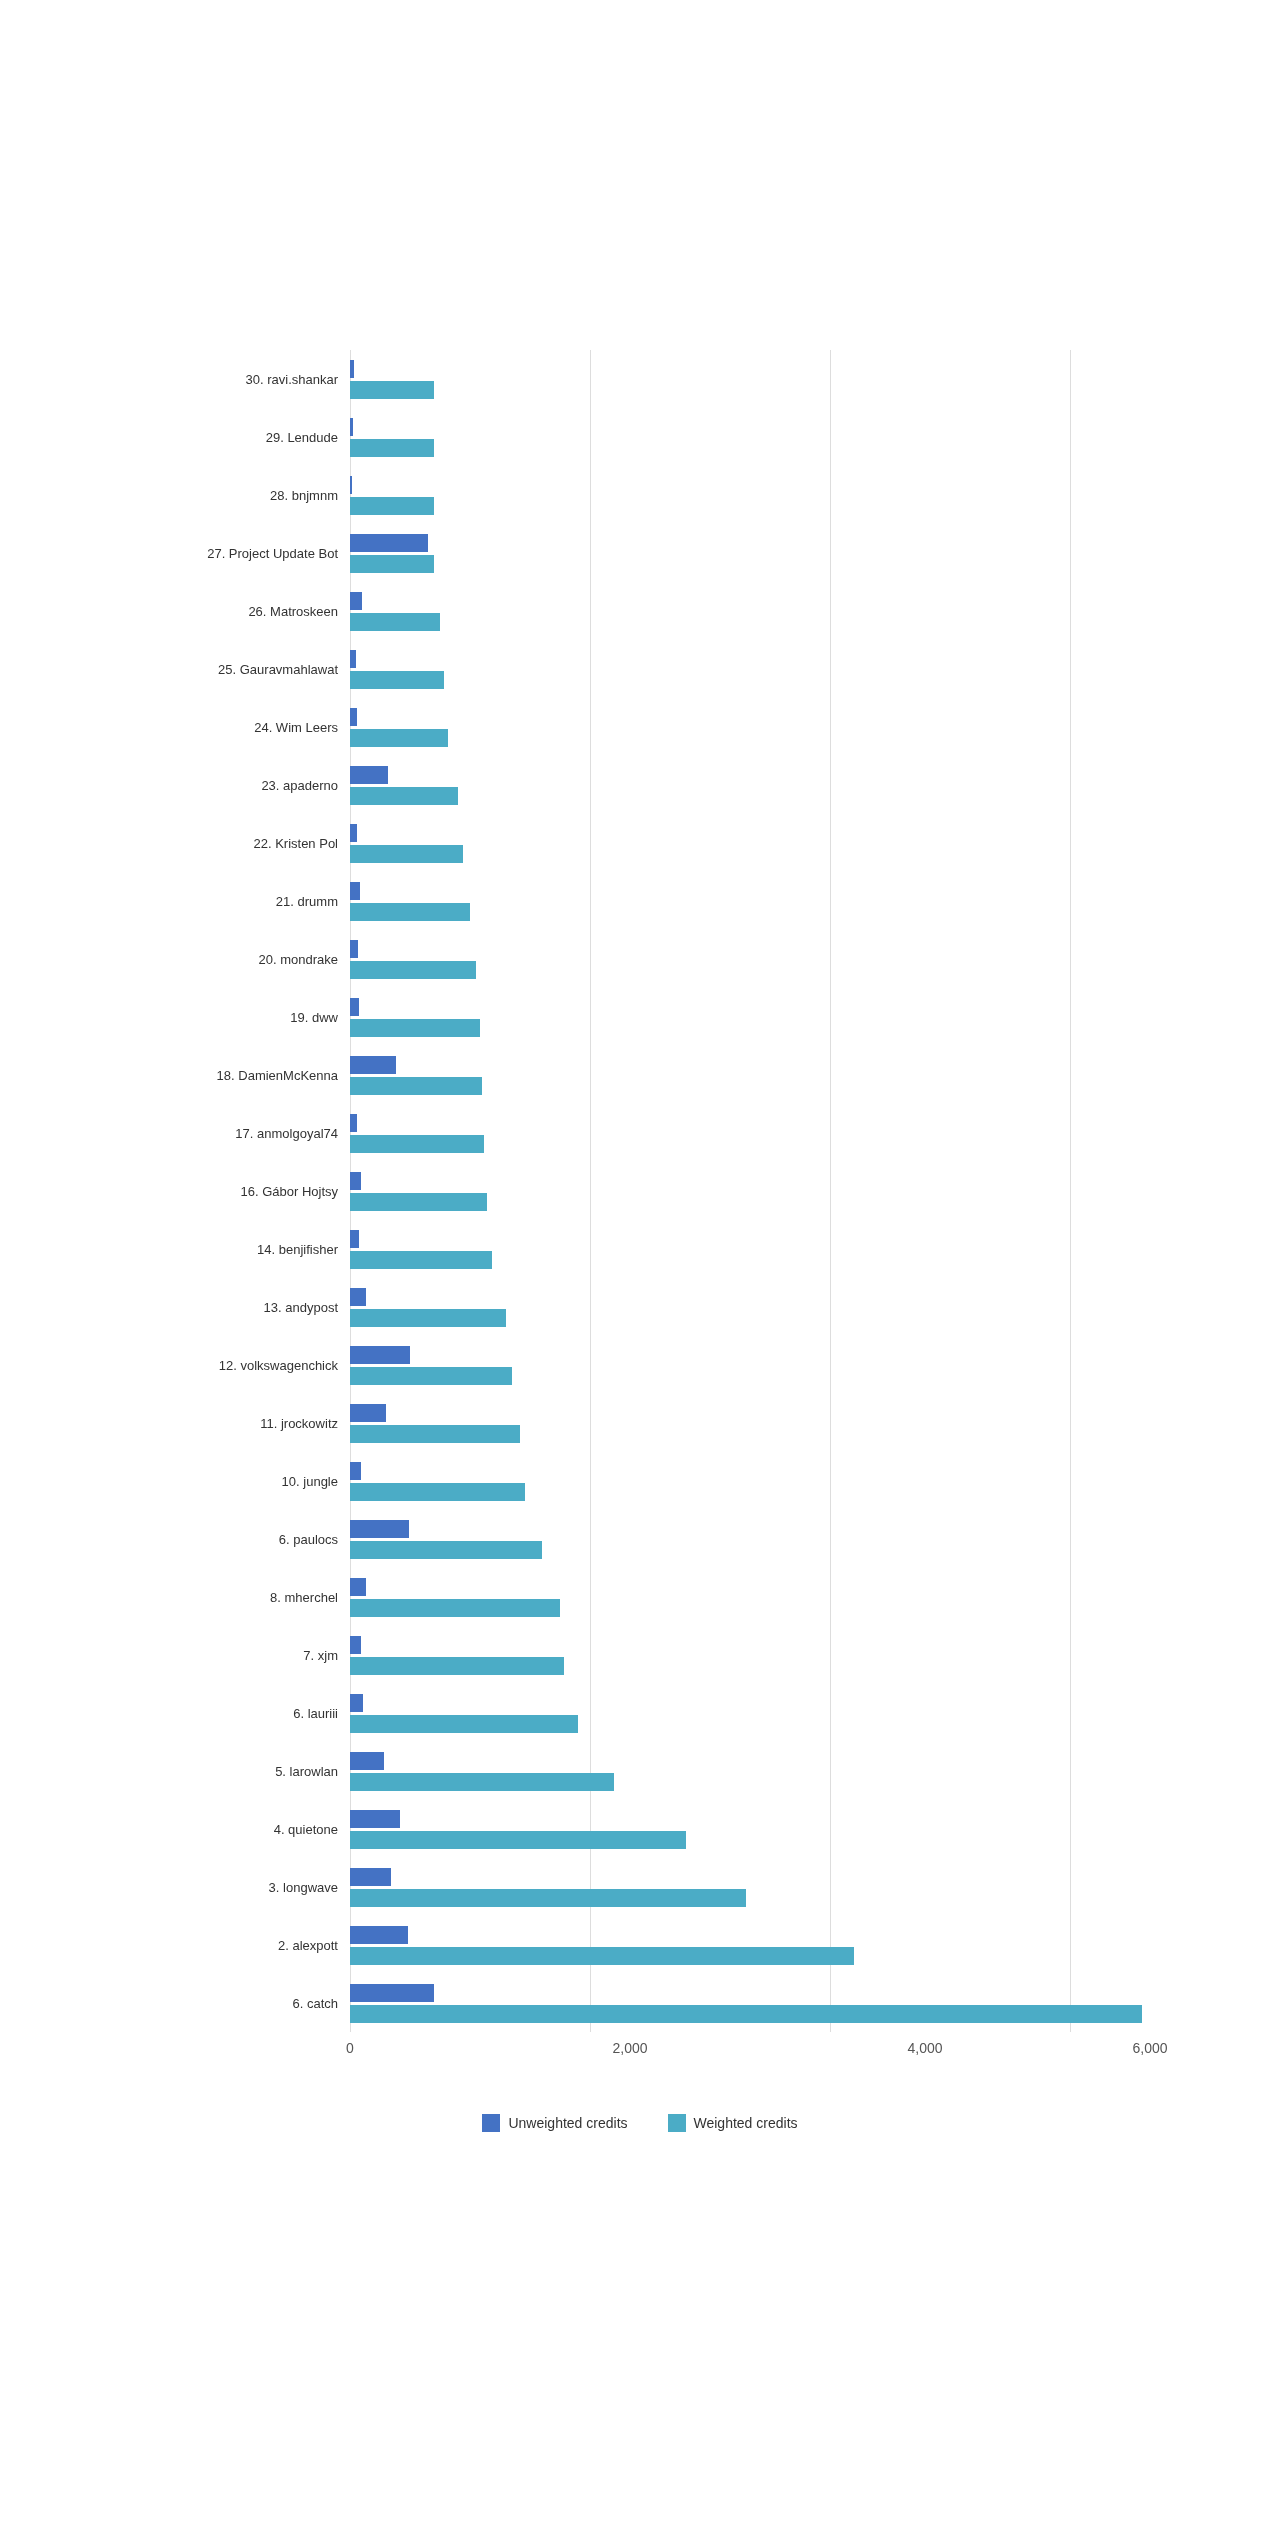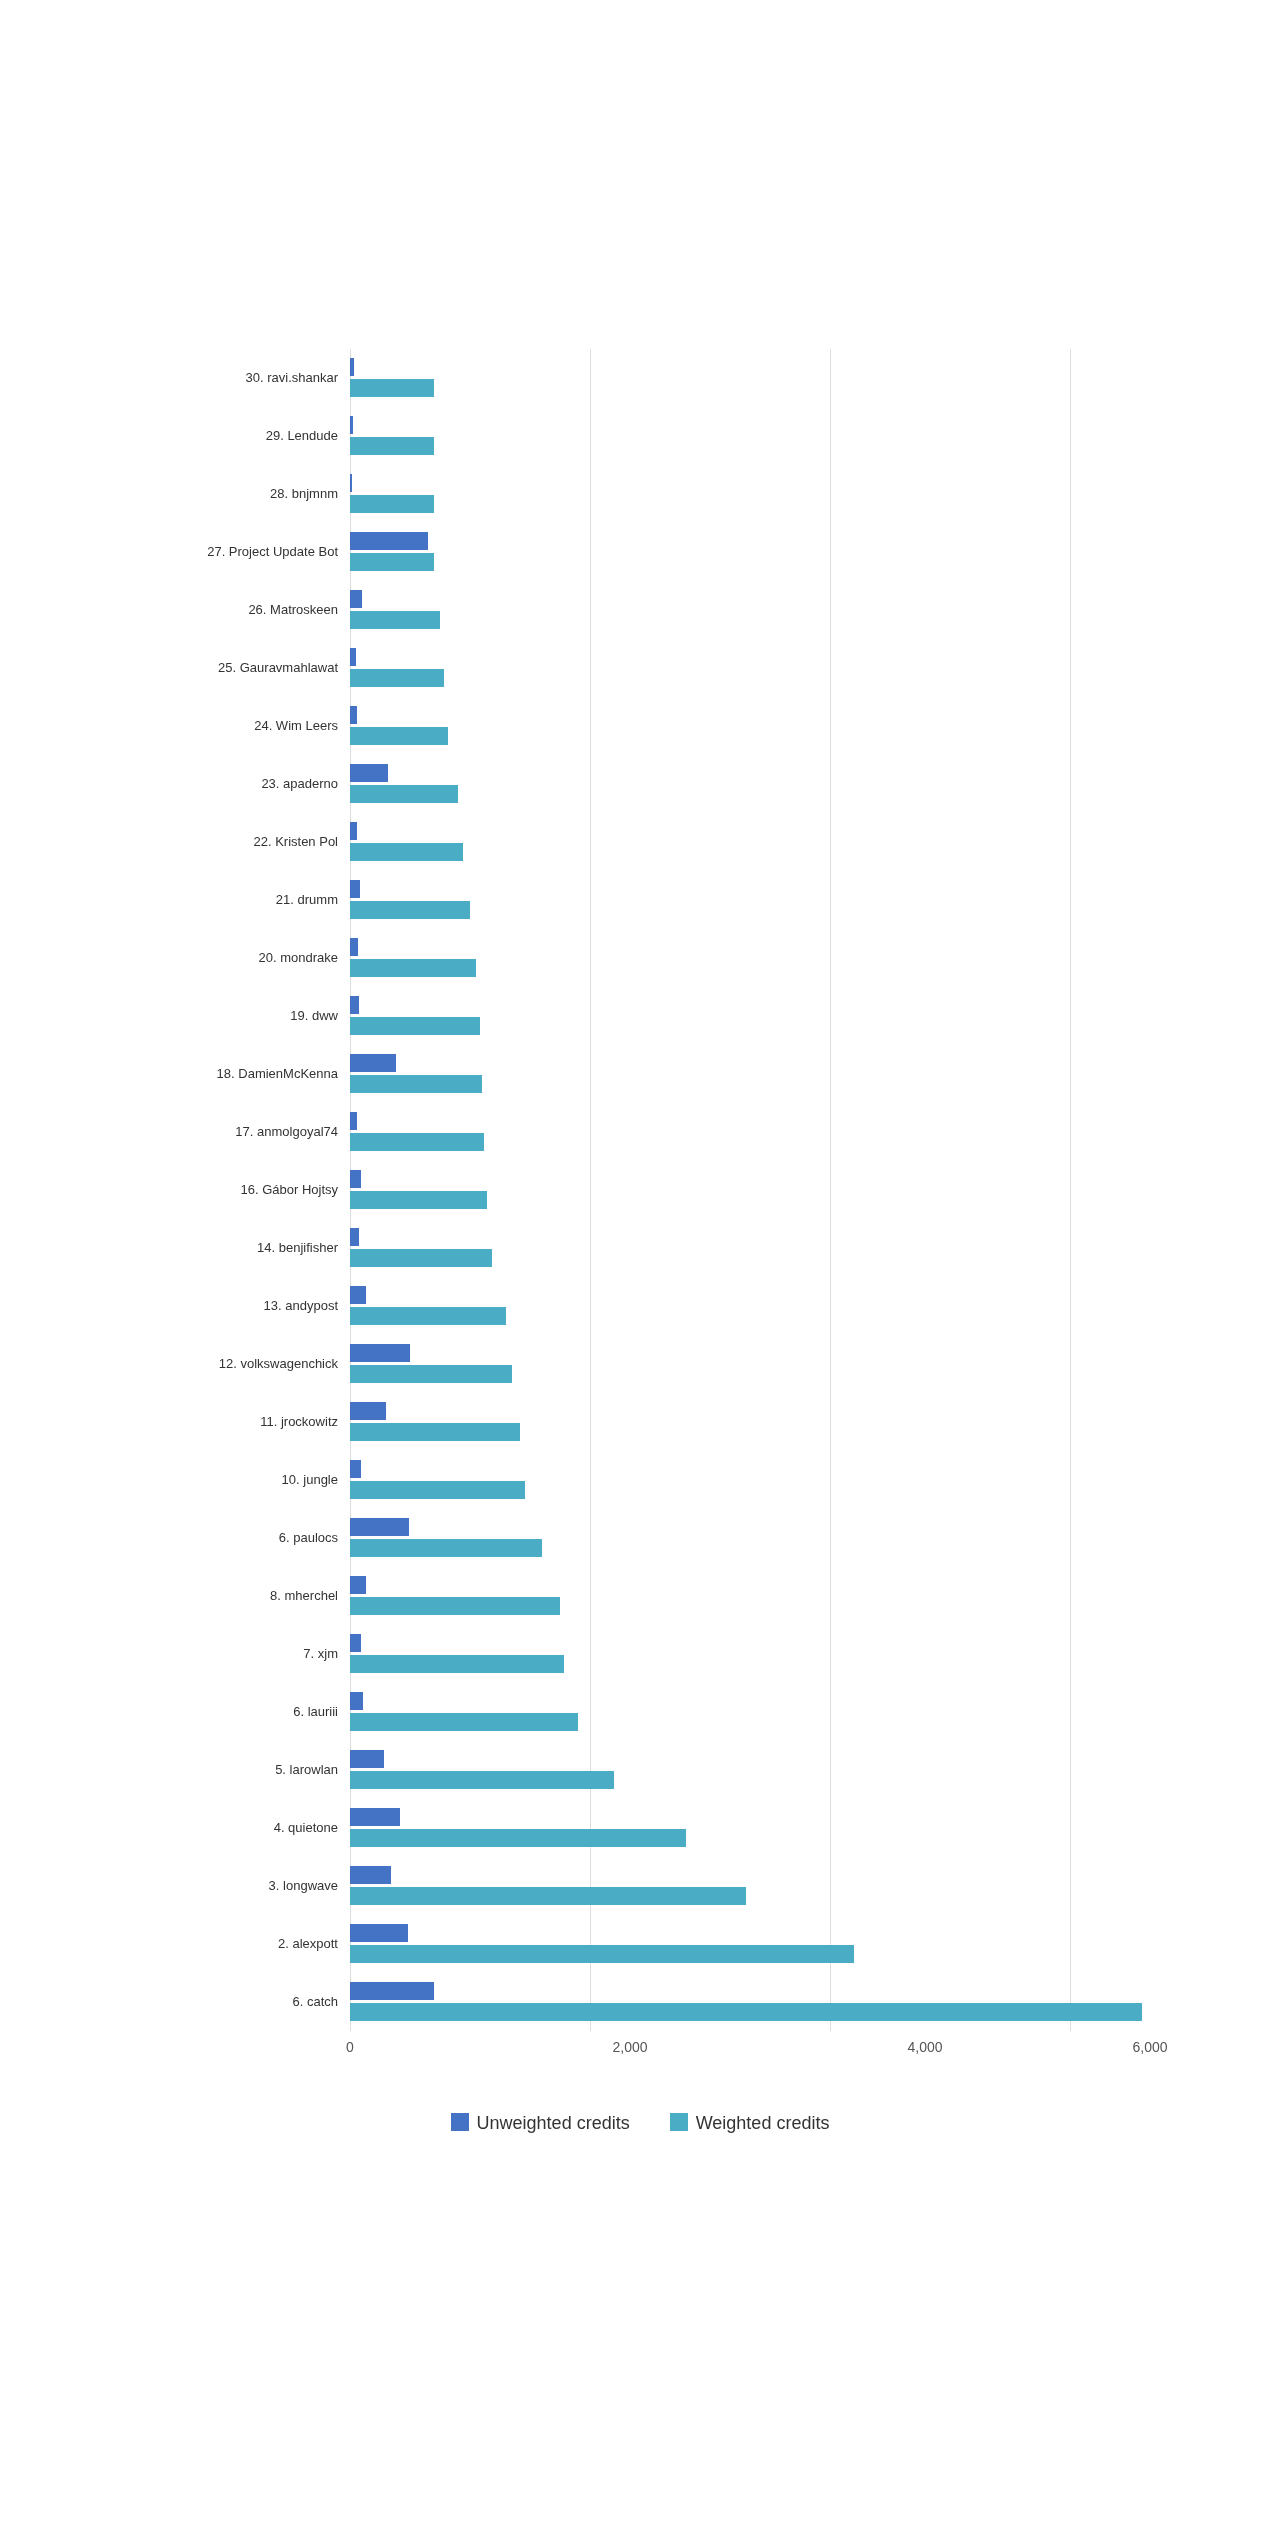--- a/index.html
+++ b/index.html
@@ -90,22 +90,23 @@
       transform: translateX(-50%);
     }
     .legend {
       display: flex;
       justify-content: center;
       gap: 40px;
       margin-top: 50px;
     }
     .legend-item {
       display: flex;
+      align-items: center;
       gap: 8px;
-      font-size: 18px;
+      font-size: 14px;
       color: #333;
     }
     .legend-box {
       width: 18px;
       height: 18px;
       flex-shrink: 0;
     }
   </style>
 </head>
 <body>

